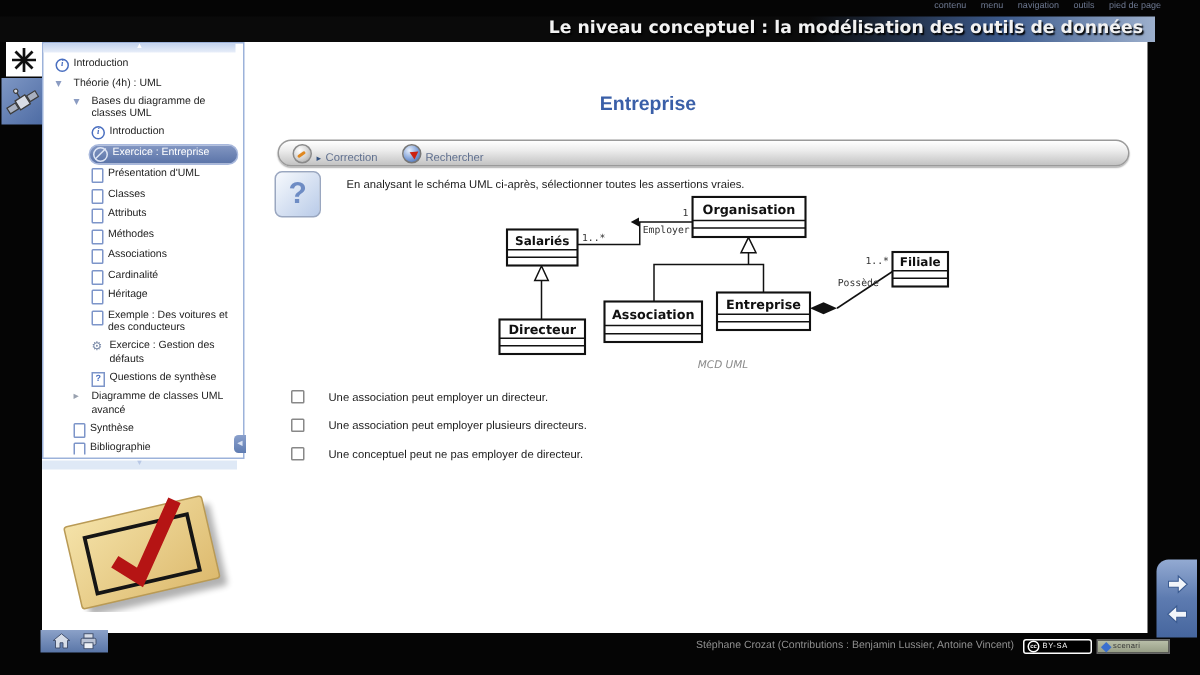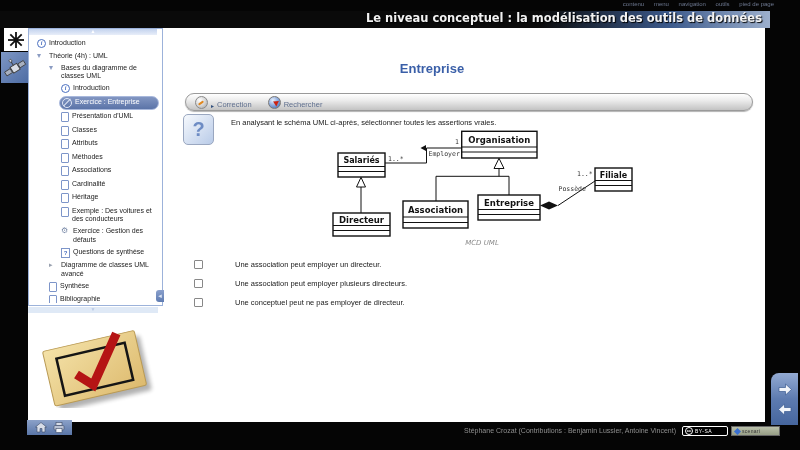--- a/index.html
+++ b/index.html
@@ -79,21 +79,21 @@
   .qicon{position:absolute;left:183px;top:114px;width:31px;height:31px;border:1px solid #9aa7c0;
     border-radius:5px;background:linear-gradient(135deg,#f6f9fd,#b9cbe8);
     color:#6e8cc4;font:bold 20px/29px "Liberation Sans",sans-serif;text-align:center;box-sizing:border-box;}
   .qtext{position:absolute;left:216px;top:118px;width:430px;font-size:7.5px;color:#1a1a1a;padding-left:15px;}
   .umlsvg{position:absolute;left:330px;top:128px;}
   
   .alist{position:absolute;left:194px;top:255px;width:500px;}
   .arow{height:19px;display:flex;align-items:center;gap:16px;}
   .acheck{width:7px;height:7px;border:1px solid #888;background:#fff;border-radius:1px;
     flex:0 0 auto;cursor:pointer;}
-  .atext{font-size:7.5px;color:#1a1a1a;margin-left:16px;}
+  .atext{font-size:7.5px;color:#1a1a1a;}
   
   .notesvg{position:absolute;left:34px;top:330px;}
   .navpanel{position:absolute;left:771px;top:373px;width:27px;height:52px;z-index:5;
     background:linear-gradient(180deg,#93aad2,#5d7bb0 50%,#46669e);border-radius:8px 0 0 0;
     display:flex;flex-direction:column;align-items:center;justify-content:center;gap:7px;}
   .navbtn{cursor:pointer;line-height:0;}
   .blpanel{position:absolute;left:27px;top:420px;width:45px;height:15px;z-index:5;
     background:linear-gradient(#8ba1c8,#5a76a8);display:flex;align-items:center;justify-content:center;gap:6px;}
   .blpanel svg{cursor:pointer;}
   

